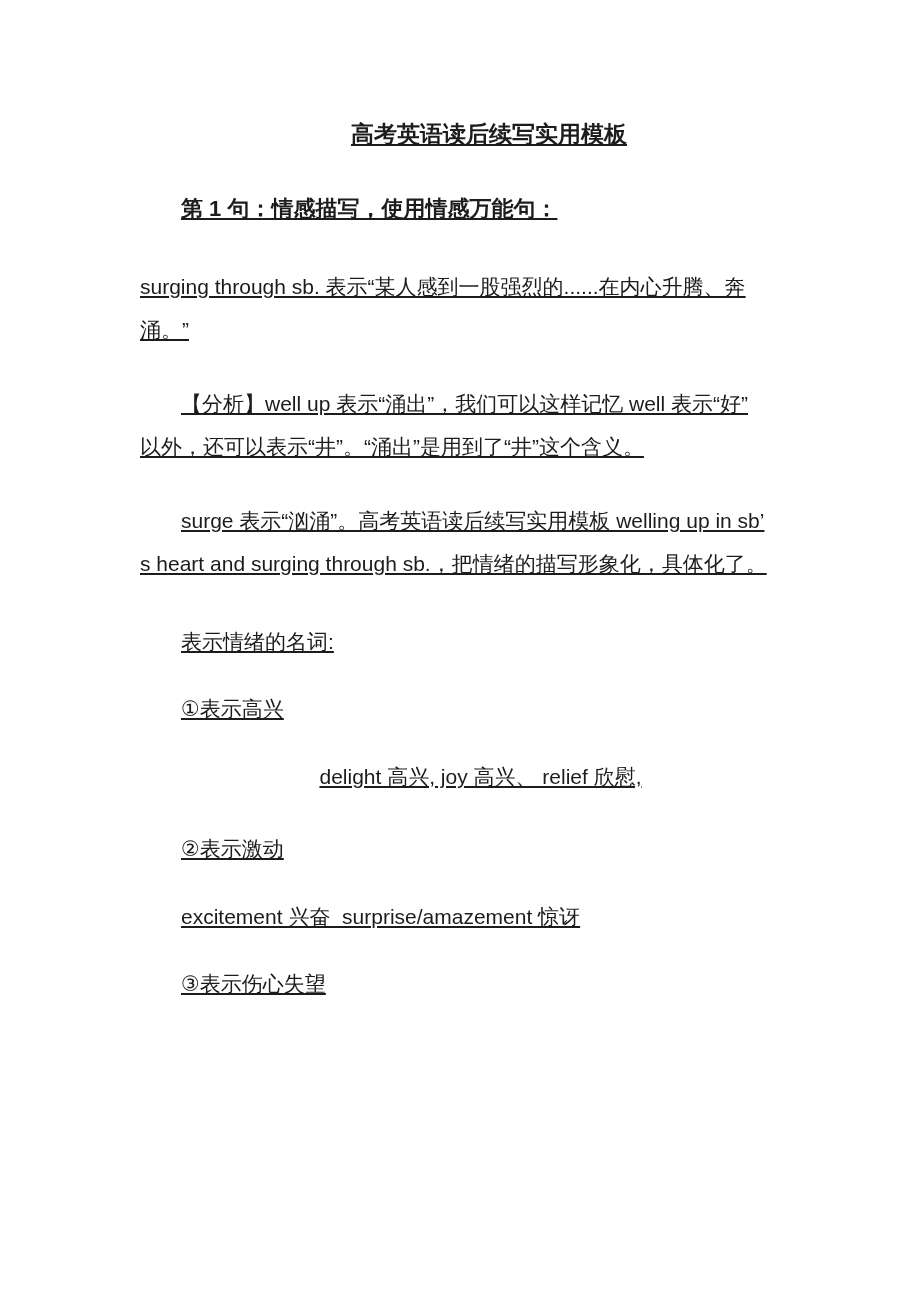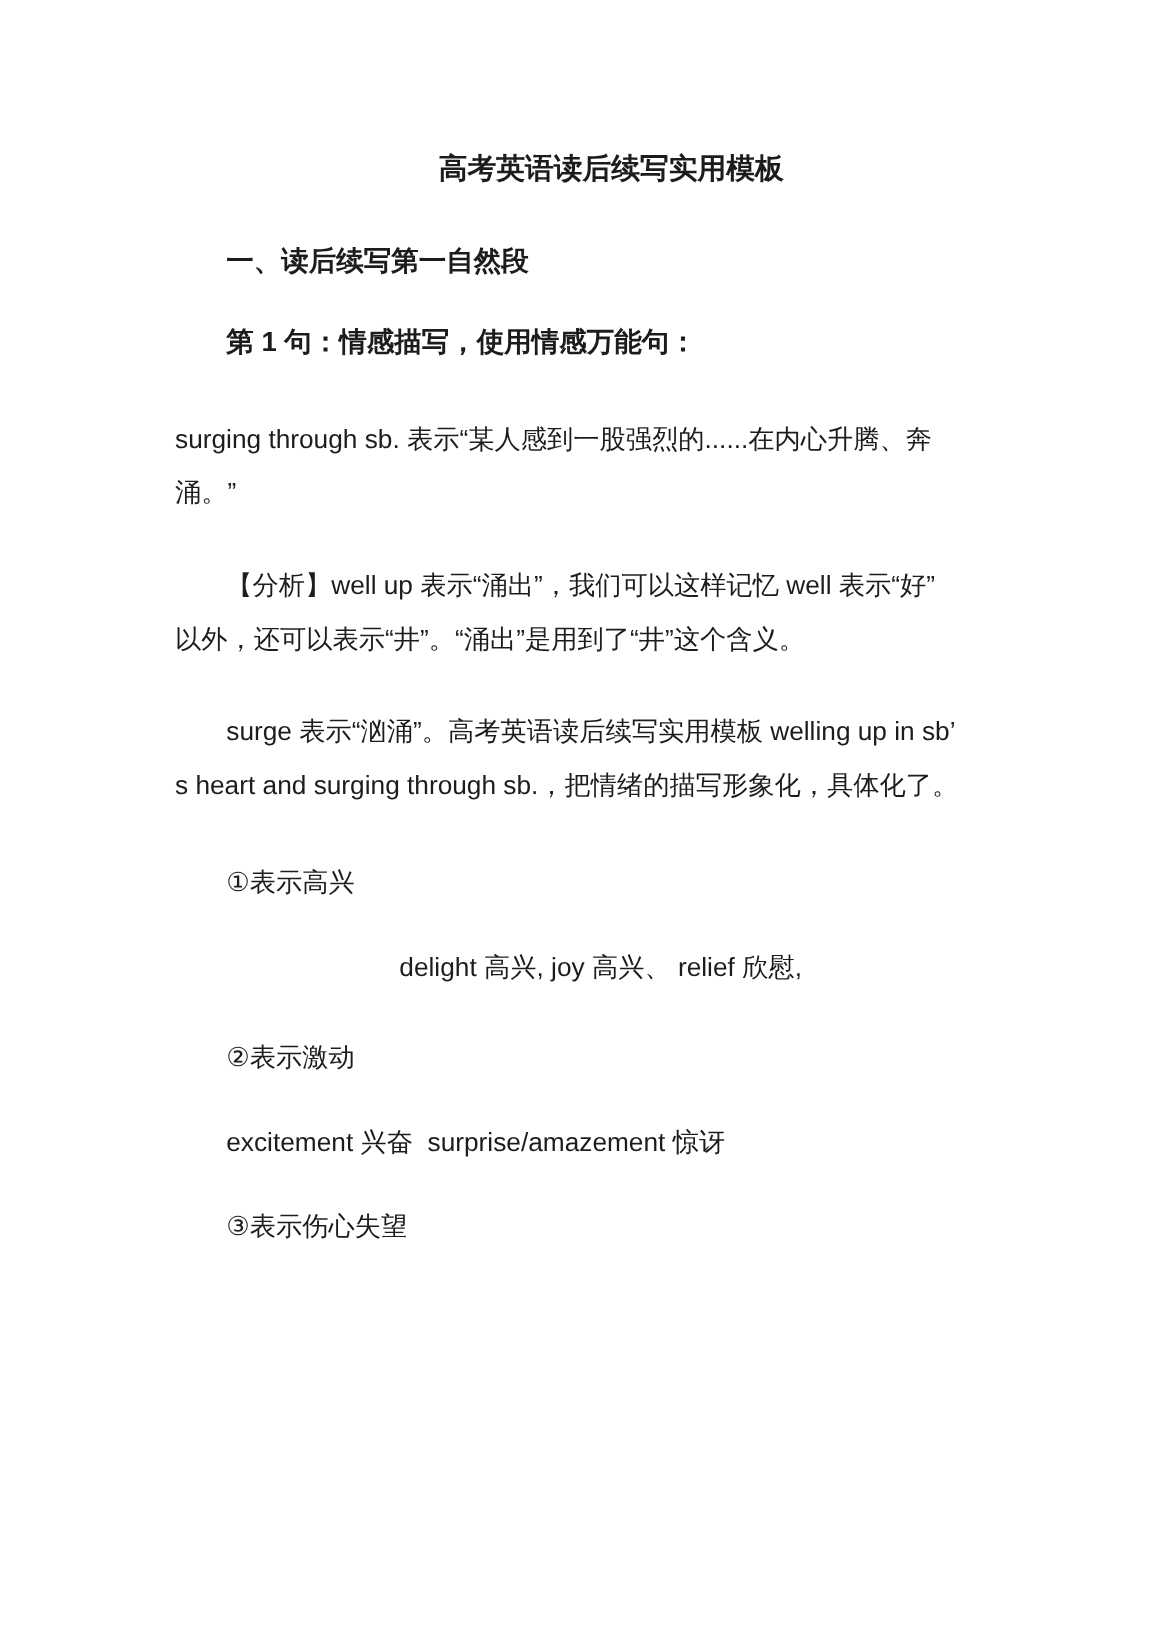--- a/index.html
+++ b/index.html
@@ -10,20 +10,21 @@
   .page {
     position: relative;
     width: 920px;
     height: 1302px;
     box-sizing: border-box;
     padding: 112px 140px 0 140px;
     background: var(--page-background, #ffffff);
     color: var(--text, #1c1c1c);
     font-family: "Liberation Sans", "DejaVu Sans", sans-serif;
     overflow: hidden;
+    text-decoration: underline;
   }
   .doc-title {
     font-size: 23px;
     font-weight: bold;
     line-height: 45px;
     text-align: center;
     text-indent: 58px;
     margin: 0 0 30px 0;
     white-space: pre;
   }
@@ -59,39 +60,39 @@
   .mb31 { margin-bottom: 31px; }
   .mb35 { margin-bottom: 35px; }
 </style>
 </head>
 <body>
 
 <div class="page">
 
   <h1 class="doc-title">高考英语读后续写实用模板</h1>
 
-  <h2 class="heading mb22">一、读后续写第一自然段</h2>
 
   <h3 class="heading mb35">第 1 句：情感描写，使用情感万能句：</h3>
 
   <p class="para mb31">
     <span class="line">surging through sb. 表示“某人感到一股强烈的......在内心升腾、奔</span>
     <span class="line">涌。”</span>
   </p>
 
   <p class="para mb31">
     <span class="line indent">【分析】well up 表示“涌出”，我们可以这样记忆 well 表示“好”</span>
     <span class="line">以外，还可以表示“井”。“涌出”是用到了“井”这个含义。</span>
   </p>
 
   <p class="para mb35">
     <span class="line indent">surge 表示“汹涌”。高考英语读后续写实用模板 welling up in sb’</span>
     <span class="line">s heart and surging through sb.，把情绪的描写形象化，具体化了。</span>
   </p>
 
+  <p class="pline mb24">表示情绪的名词:</p>
 
   <p class="pline mb25">①表示高兴</p>
 
   <p class="pline mb29">delight 高兴, joy 高兴、 relief 欣慰,</p>
 
   <p class="pline mb25">②表示激动</p>
 
   <p class="pline mb24">excitement 兴奋  surprise/amazement 惊讶</p>
 
   <p class="pline">③表示伤心失望</p>

